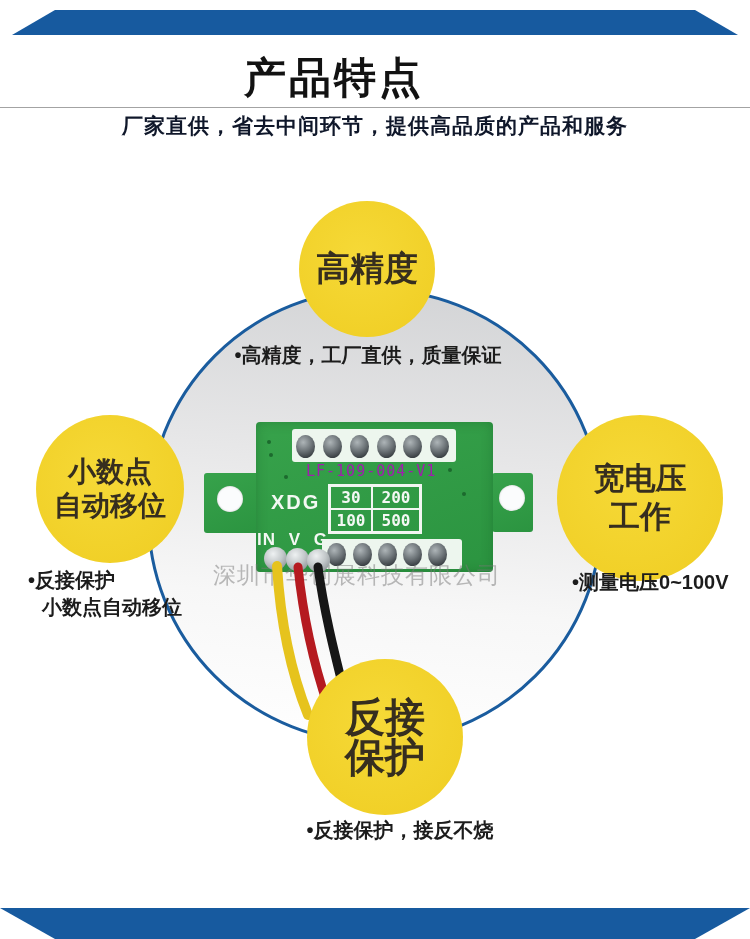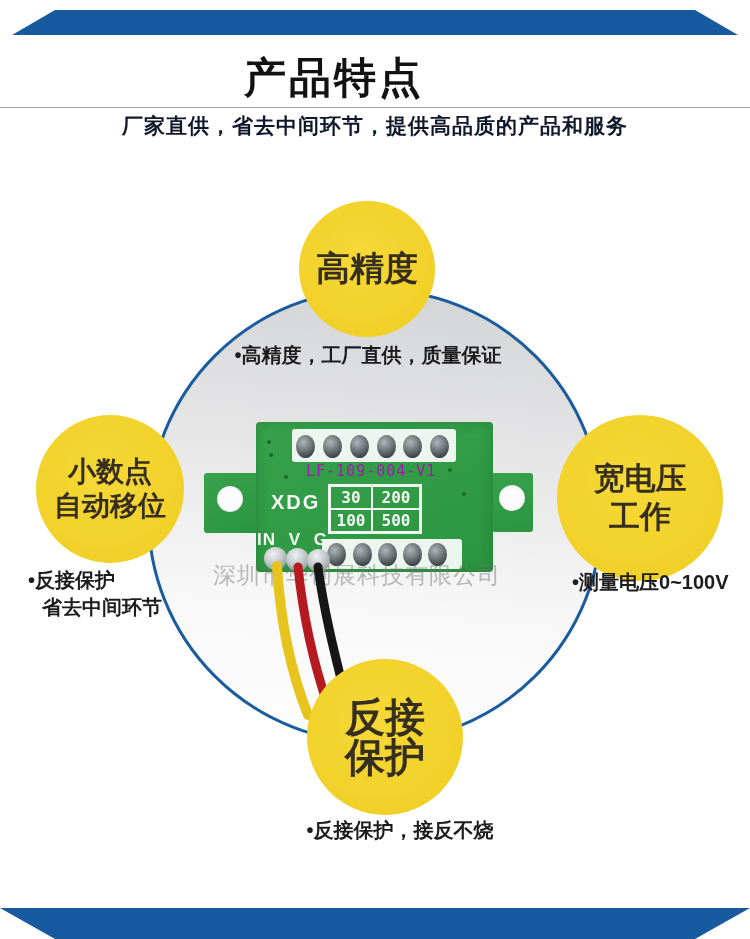--- a/index.html
+++ b/index.html
@@ -146,19 +146,19 @@
     <span>工作</span>
   </div>
   <div id="badge-bottom" class="badge">
     <span>反接</span>
     <span>保护</span>
   </div>
 
   <div id="note-top" class="note">•高精度，工厂直供，质量保证</div>
   <div id="note-left" class="note">
     <div>•反接保护</div>
-    <div class="indent">省去中间环节</div>
+    <div class="indent">小数点自动移位</div>
   </div>
   <div id="note-right" class="note">•测量电压0~100V</div>
   <div id="note-bottom" class="note">•反接保护，接反不烧</div>
 
   <div id="ribbon-bottom" class="ribbon"></div>
 </div>
 
 </body></html>

